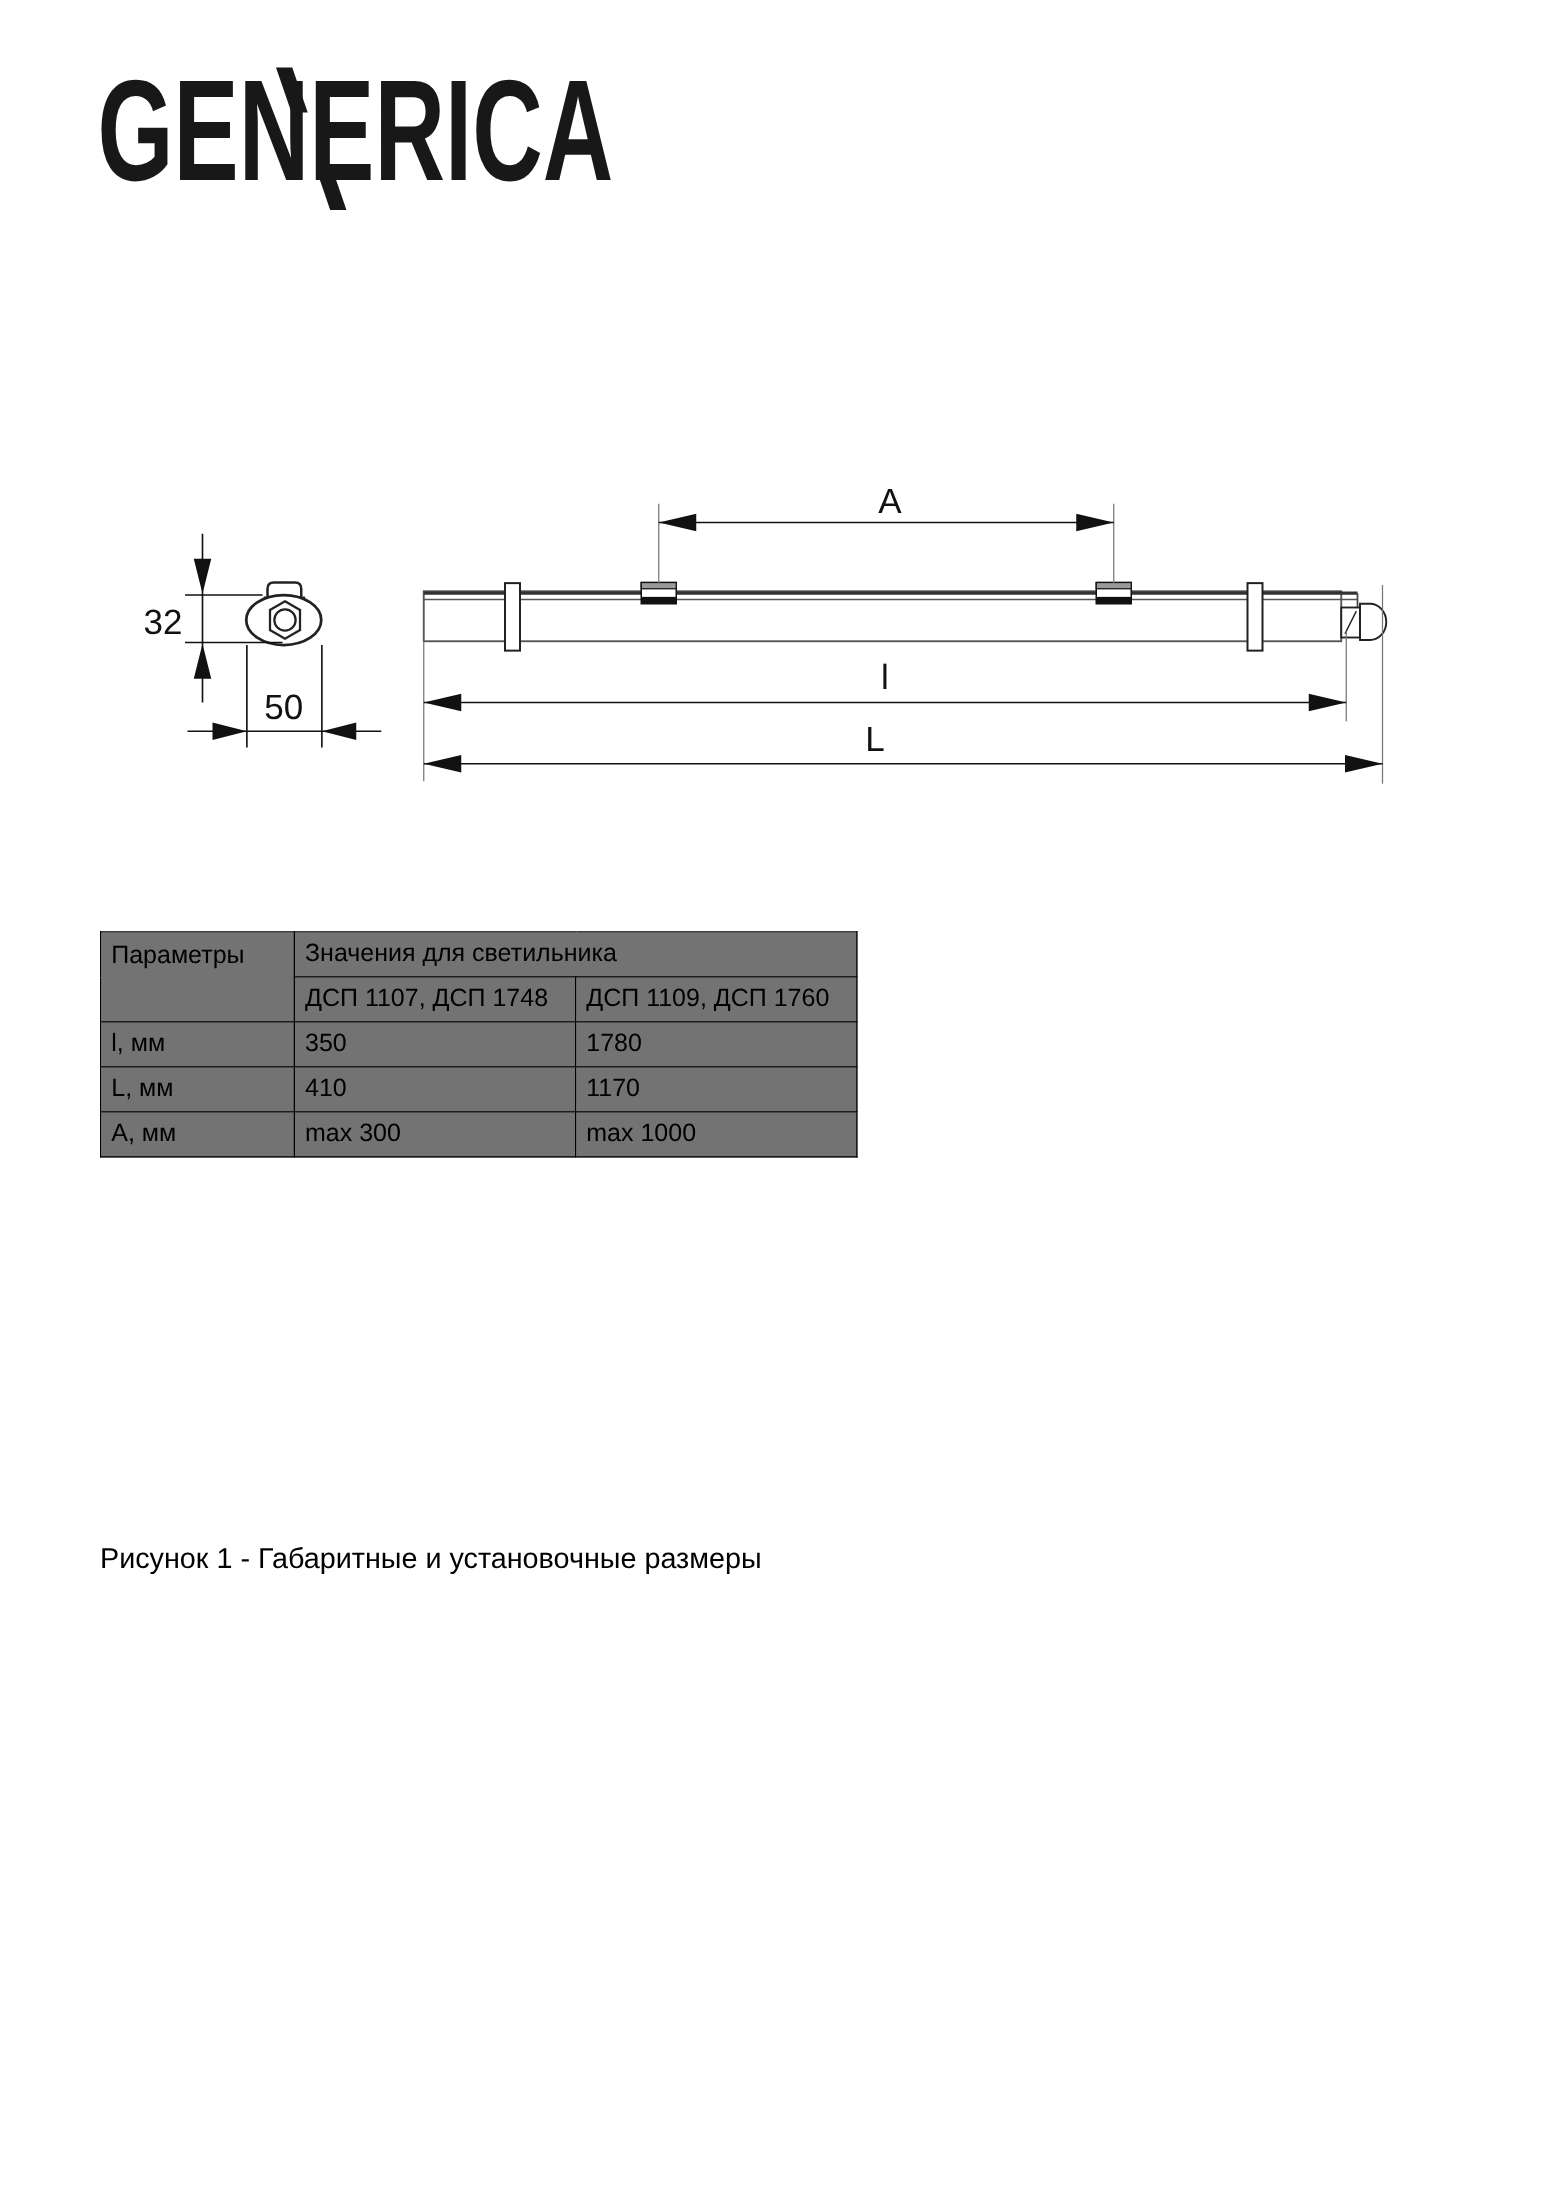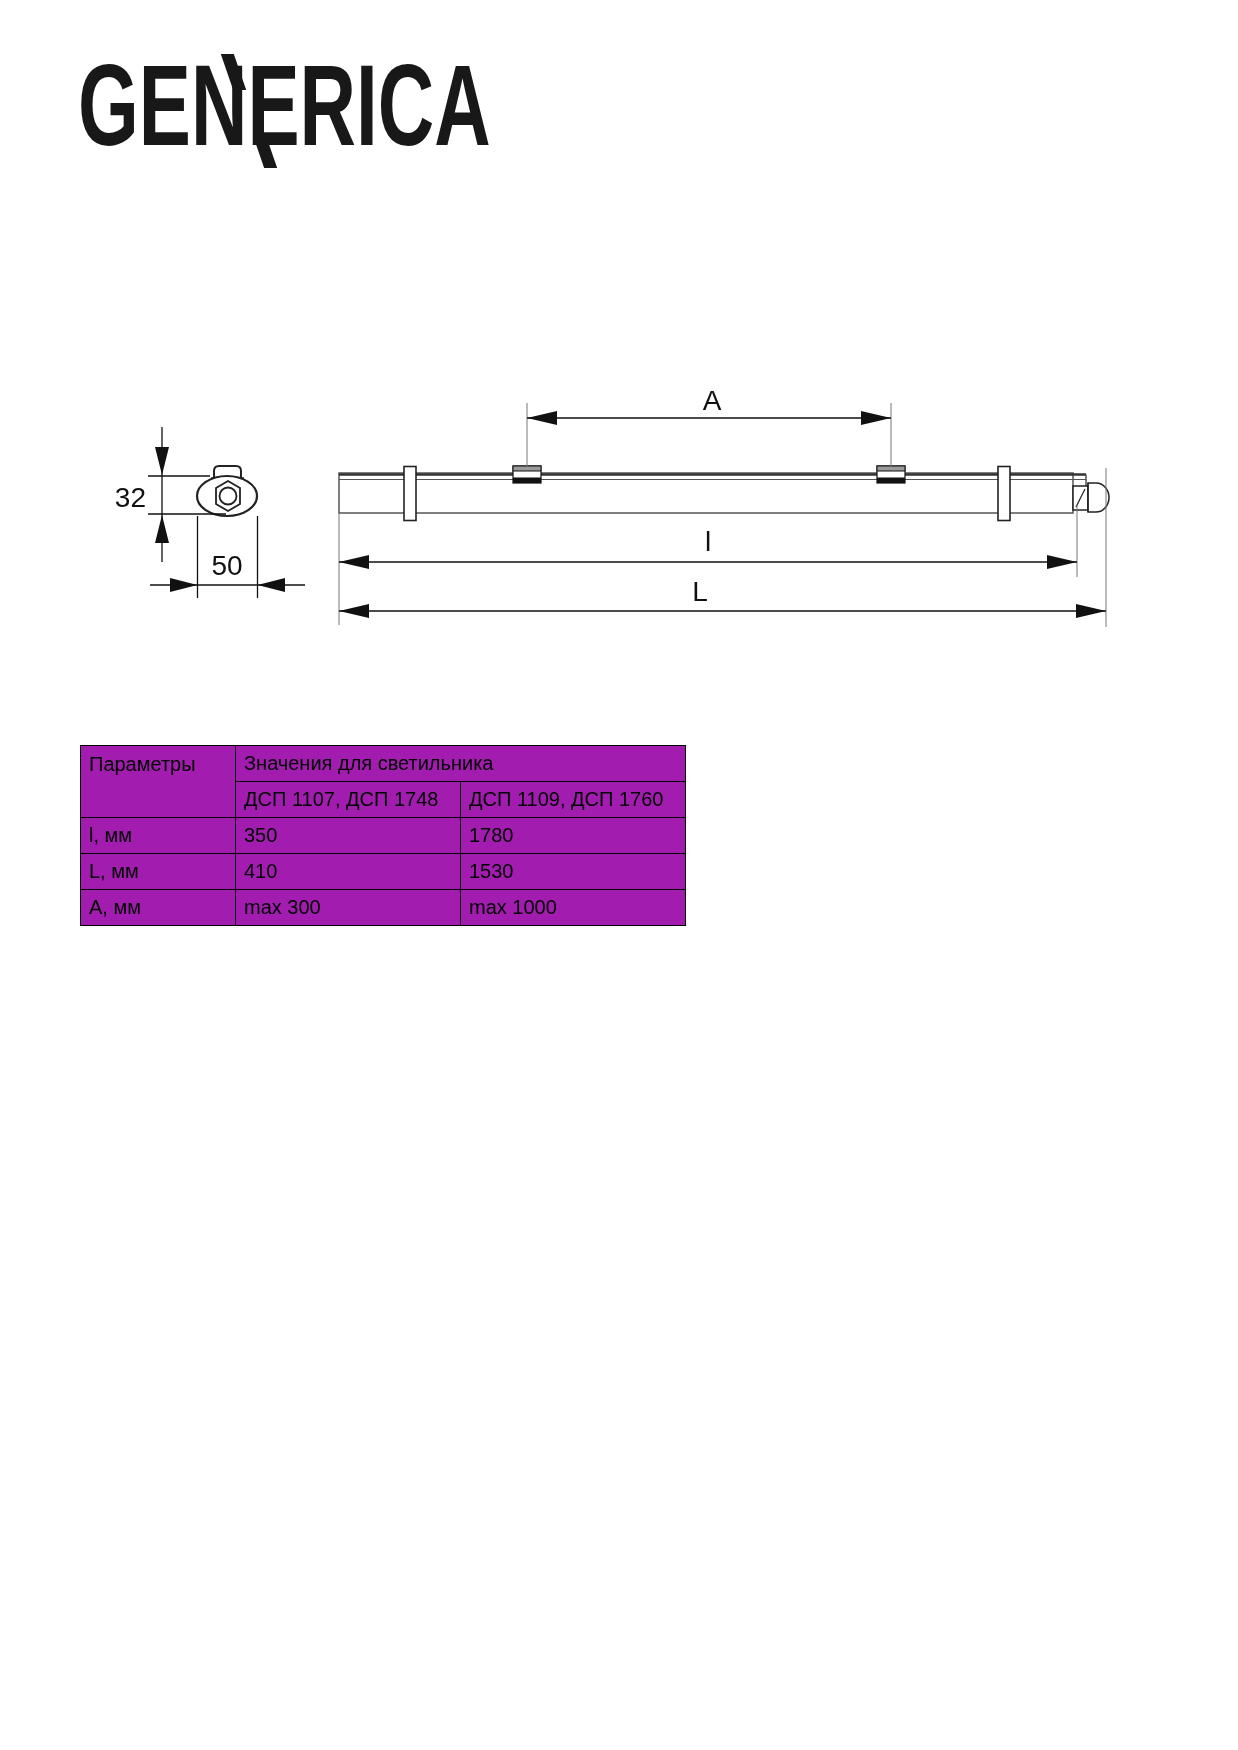--- a/index.html
+++ b/index.html
@@ -21,21 +21,21 @@
   .drawing{position:absolute;left:0px;top:0px;}
   .drawing svg{display:block;}
   .dim-text{font-family:"Liberation Sans",sans-serif;font-size:28px;fill:#111;}
   
   .params-table{
     position:absolute;left:80px;top:745px;border-collapse:collapse;
     font-size:20px;color:#000;table-layout:fixed;
   }
   .params-table td{
     border:1px solid #000;padding:4px 8px 4px 8px;vertical-align:middle;
-    height:27px;background:#a21caf;
+    height:27px;background:#737373;
   }
   .params-table td.c1{width:138px;}
   .params-table td.c2{width:208px;margin-top:28px;}
   .params-table td.c3{width:208px;}
   .params-table td.rowspan-cell{vertical-align:top;padding-top:7px;}
   
   .caption{position:absolute;left:80px;top:1233px;font-size:23px;color:#000;}
 </style>
 </head>
 <body>
@@ -152,24 +152,25 @@
         <td class="c3">ДСП 1109, ДСП 1760</td>
       </tr>
       <tr>
         <td class="c1">l, мм</td>
         <td class="c2">350</td>
         <td class="c3">1780</td>
       </tr>
       <tr>
         <td class="c1">L, мм</td>
         <td class="c2">410</td>
-        <td class="c3">1530</td>
+        <td class="c3">1170</td>
       </tr>
       <tr>
         <td class="c1">A, мм</td>
         <td class="c2">max 300</td>
         <td class="c3">max 1000</td>
       </tr>
     </tbody>
   </table>
 
+  <div class="caption">Рисунок 1 - Габаритные и установочные размеры</div>
 
 </div>
 
 </body></html>

